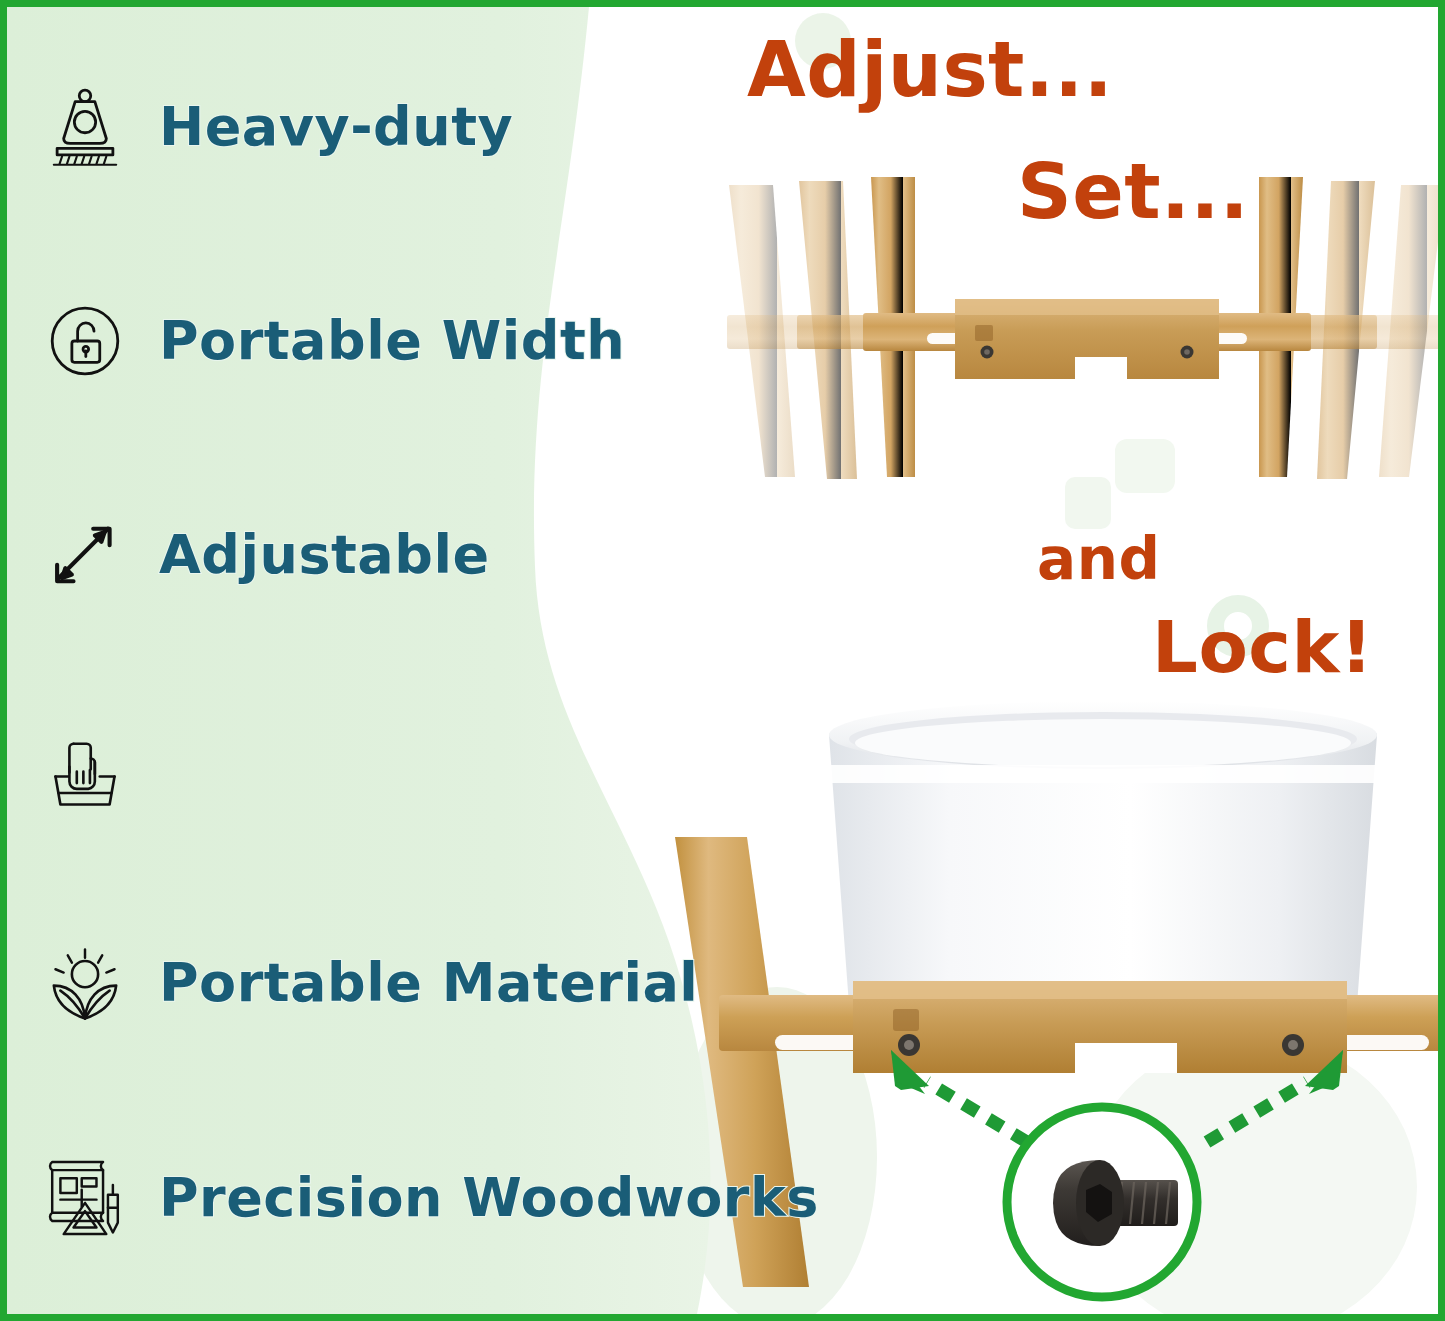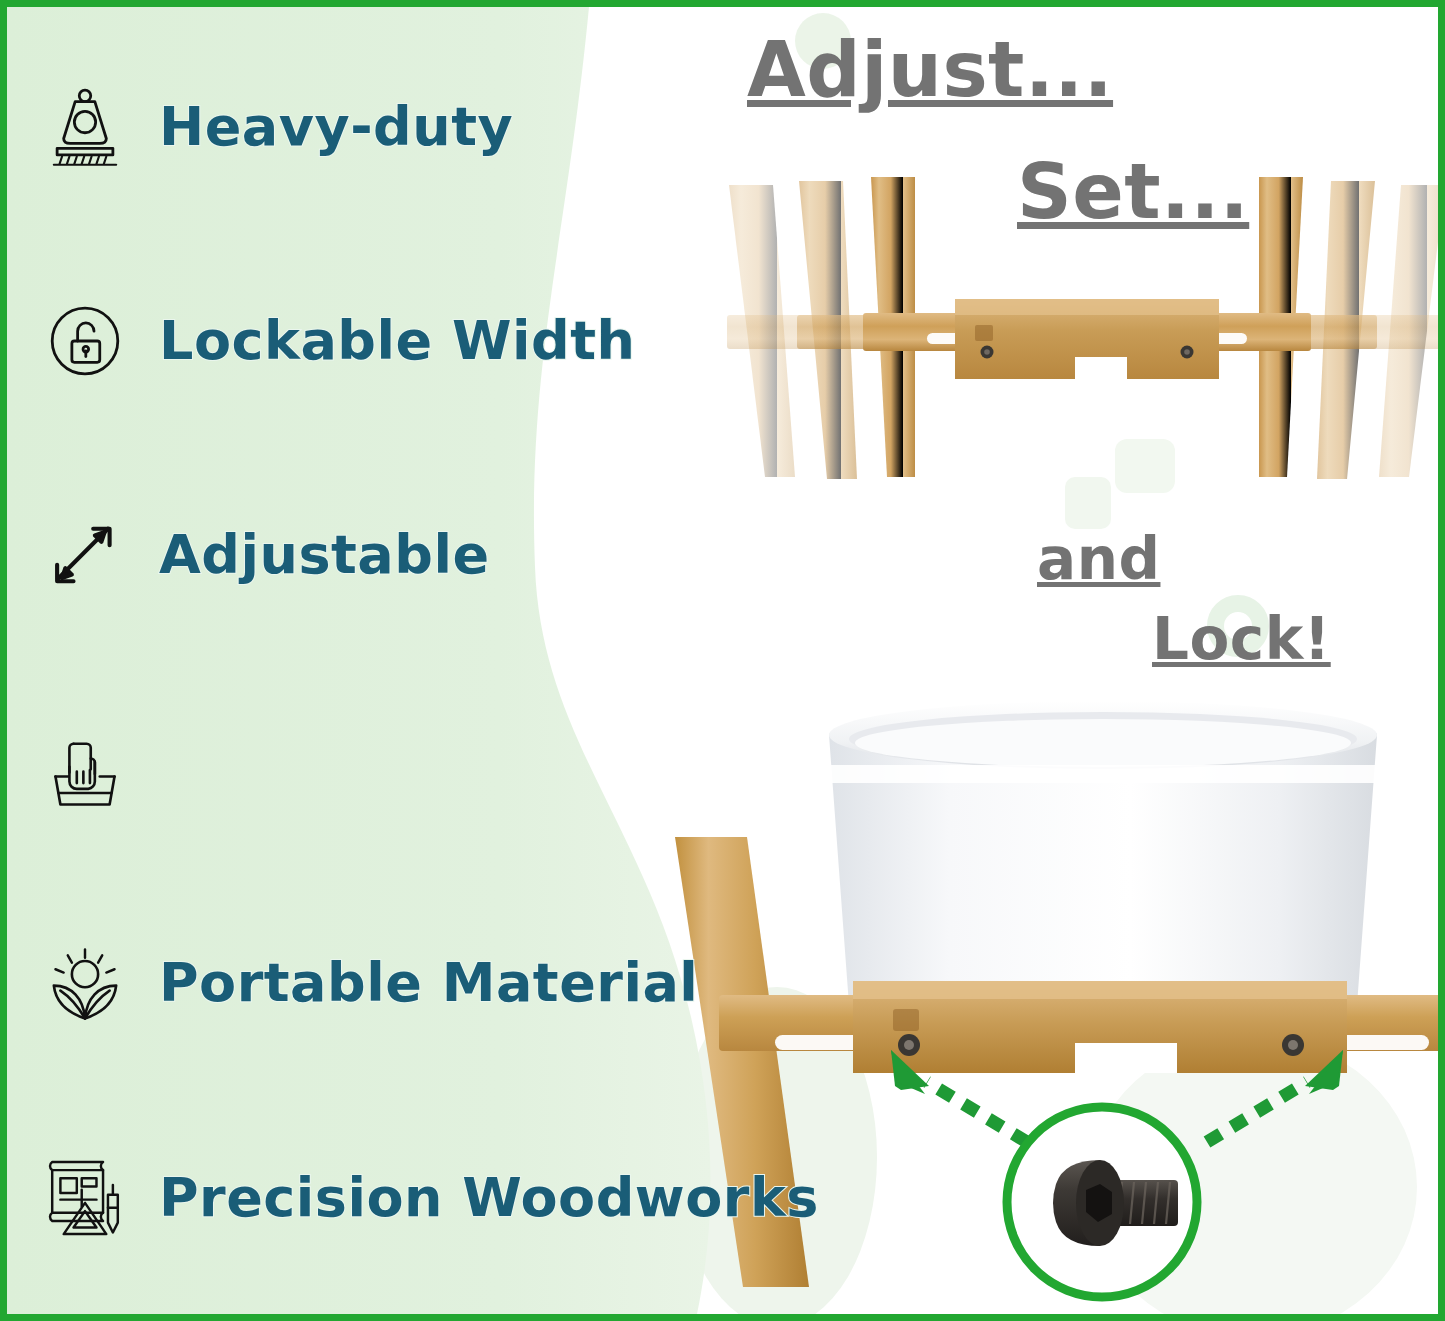--- a/index.html
+++ b/index.html
@@ -84,30 +84,29 @@
     left: 560px; top: 0;
     right: 0; bottom: 0;
     z-index: 1;
   }
 
   .headline {
     position: absolute;
     font-family: "DejaVu Sans", "Liberation Sans", sans-serif;
     font-weight: bold;
     font-size: 76px;
-    color: #737373;
+    color: #c2410c;
     white-space: nowrap;
     letter-spacing: 0.5px;
     z-index: 6;
-    text-decoration: underline;
   }
   #headline-adjust { left: 180px;  top: 18px; }
   #headline-set    { left: 450px;  top: 140px; }
   #headline-and    { left: 470px;  top: 518px;  font-size: 58px; }
-  #headline-lock   { left: 585px;  top: 598px;  font-size: 58px; }
+  #headline-lock   { left: 585px;  top: 598px;  font-size: 72px; }
 
   
   .blob {
     position: absolute;
     background: #e7f2e4;
     border-radius: 50%;
     z-index: 2;
   }
   #blob-1 { left: 228px; top: 6px;  width: 56px; height: 56px; opacity: .85; }
   #blob-ring {
@@ -382,21 +381,21 @@
       <div class="feature-row">
         <div class="feature-icon">
           <svg viewBox="0 0 100 100" fill="none" stroke="#111111" stroke-width="3.4" stroke-linejoin="round" stroke-linecap="round" xmlns="http://www.w3.org/2000/svg">
             <circle cx="50" cy="50" r="40"></circle>
             <rect x="34" y="50" width="34" height="26" rx="3"></rect>
             <path d="M41 50 V38 a10 10 0 0 1 20 0"></path>
             <circle cx="51" cy="60" r="3.4"></circle>
             <line x1="51" y1="62" x2="51" y2="69"></line>
           </svg>
         </div>
-        <div class="feature-label">Lockable Width</div>
+        <div class="feature-label">Portable Width</div>
       </div>
 
       <div class="feature-row">
         <div class="feature-icon">
           <svg viewBox="0 0 100 100" fill="none" stroke="#111111" stroke-width="5" stroke-linejoin="round" stroke-linecap="round" xmlns="http://www.w3.org/2000/svg">
             <path d="M18 78 L78 18"></path>
             <path d="M60 18 H80 V38"></path>
             <path d="M36 82 H16 V62"></path>
             <path d="M74 22 L62 26 L70 34 Z" fill="#111111"></path>
             <path d="M22 78 L34 74 L26 66 Z" fill="#111111"></path>

